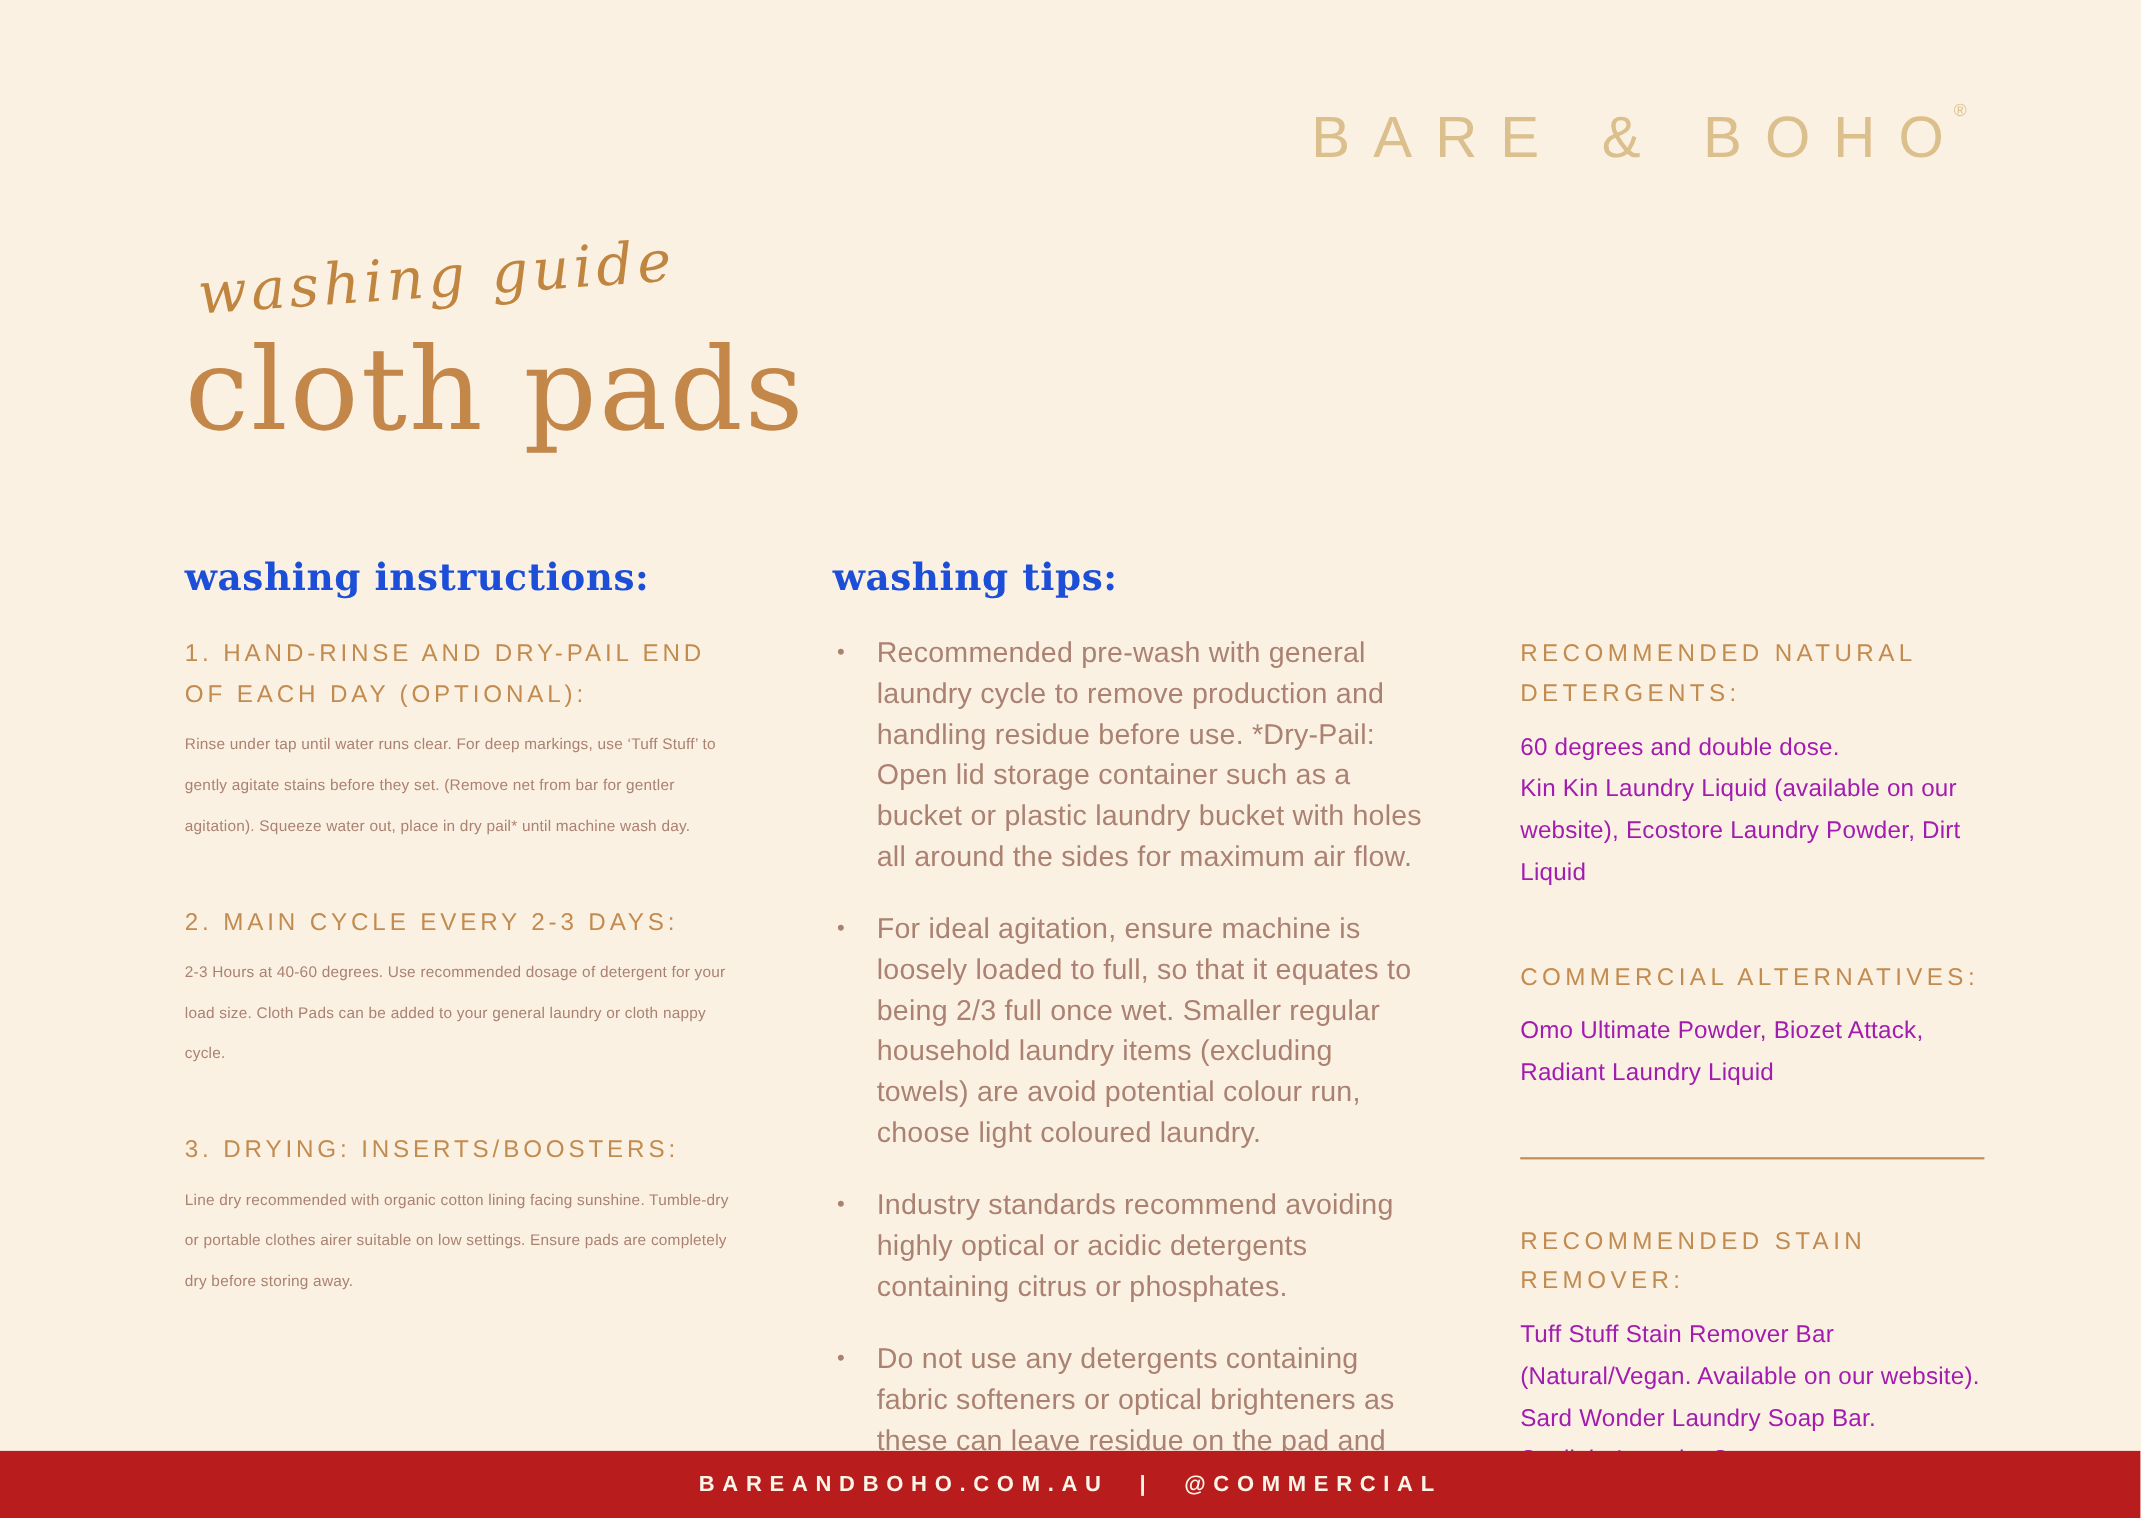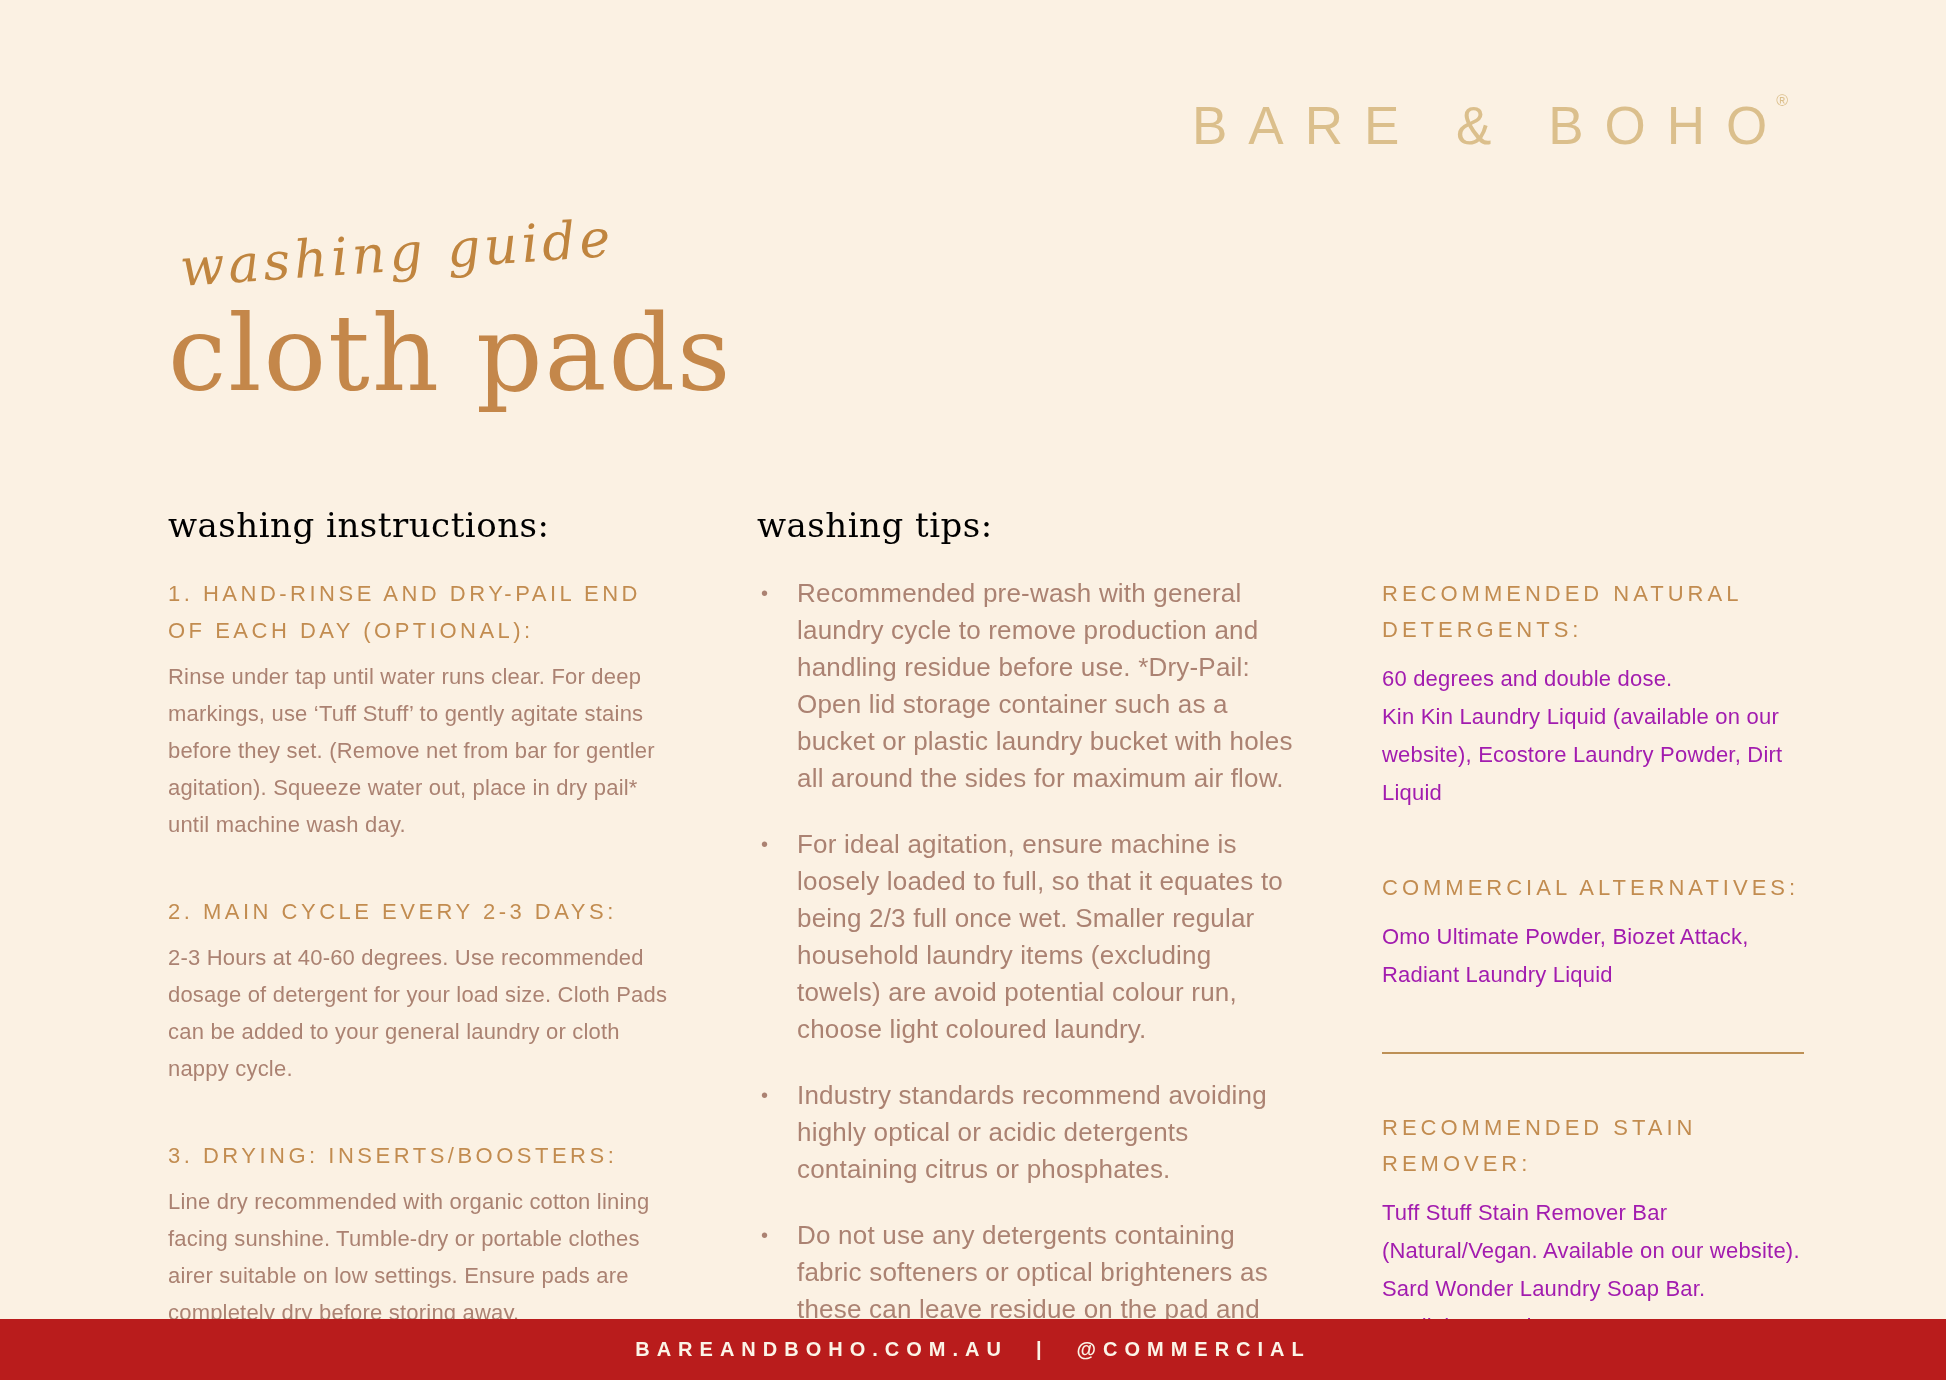--- a/index.html
+++ b/index.html
@@ -30,30 +30,30 @@
   }
   
   .columns{
     position:absolute;left:168px;top:505px;width:1630px;
     display:flex;align-items:flex-start;
   }
   .col-1{width:505px;flex:none;}
   .col-2{width:545px;flex:none;margin-left:84px;}
   .col-3{width:422px;flex:none;margin-left:80px;padding-top:71px;}
   h2.col-heading{
-    font-family:"DejaVu Serif", serif;font-weight:normal;
-    font-size:34px;color:#000000;margin:0 0 30px 0;letter-spacing:0.5px;
+    font-family:"DejaVu Serif", serif;font-weight:bold;
+    font-size:34px;color:#1d4ed8;margin:0 0 30px 0;letter-spacing:0.5px;
   }
   .sec{margin-bottom:50px;}
   .sec-heading{
     font-size:22px;letter-spacing:3.5px;line-height:37px;
     color:#c28c50;margin-bottom:9px;text-transform:uppercase;
   }
   .body-text{
-    font-size:22px;line-height:37px;color:#ab8272;letter-spacing:0.2px;
+    font-size:14px;line-height:37px;color:#ab8272;letter-spacing:0.2px;
   }
   
   .bullet-item{display:flex;margin-bottom:29px;}
   .bullet-dot{
     flex:none;width:36px;color:#ab8272;font-size:20px;line-height:37px;
     padding-left:4px;
   }
   .bullet-text{flex:1;font-size:26px;line-height:37px;color:#ab8272;letter-spacing:0.2px;}
   
   .rec-sec{margin-bottom:58px;}

